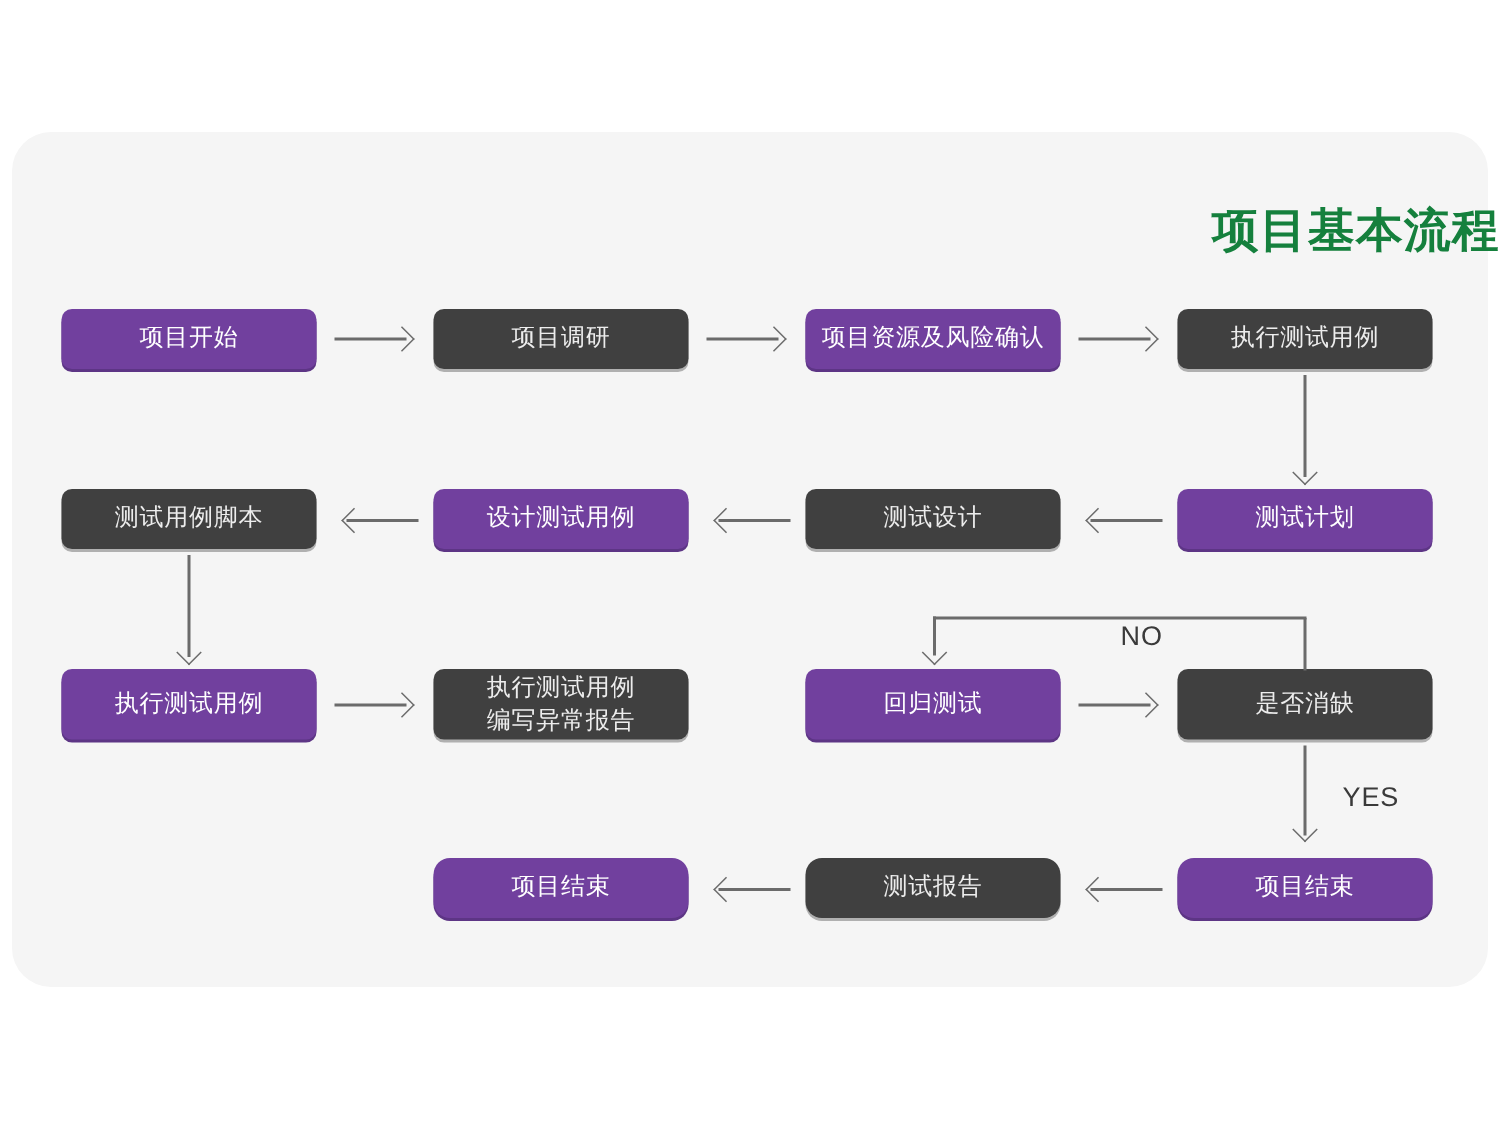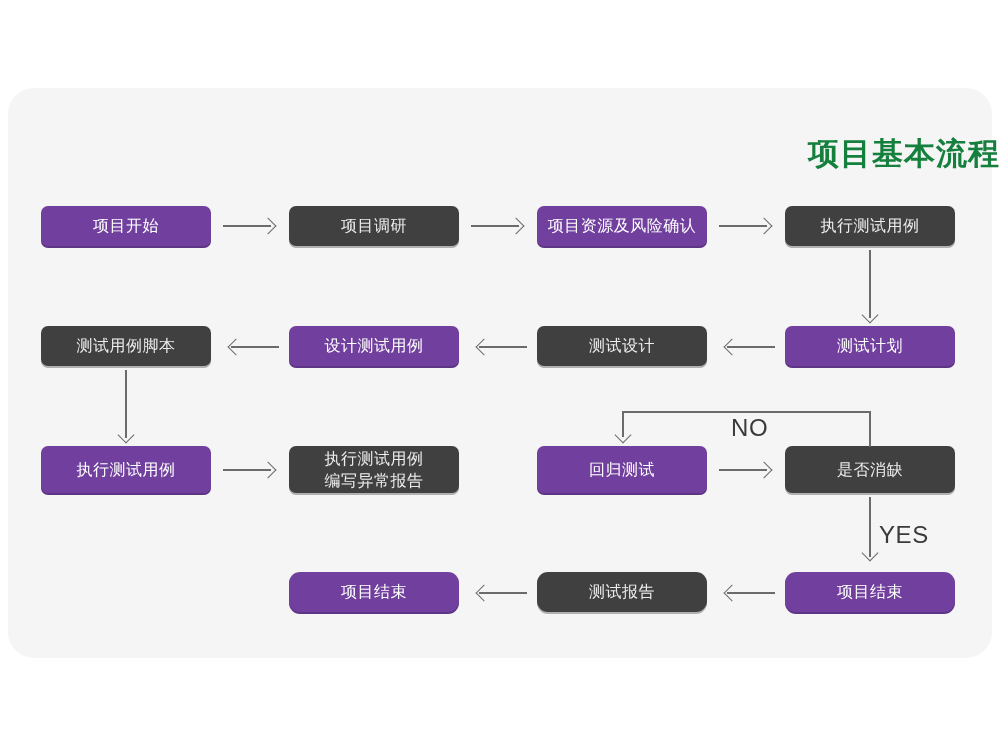--- a/index.html
+++ b/index.html
@@ -94,23 +94,24 @@
     height: 11px;
     border-top: 1.6px solid #6b6b6b;
     border-right: 1.6px solid #6b6b6b;
   }
   .ah-right { transform: rotate(45deg); }
   .ah-left  { transform: rotate(-135deg); }
   .ah-down  { transform: rotate(135deg); }
 
   .edge-label {
     position: absolute;
-    font-size: 24px;
+    font-size: 18px;
     color: #3a3a3a;
     letter-spacing: 0.6px;
+    margin-left: 16px;
   }
 </style>
 </head>
 <body>
 
 <div id="stage">
 
   <div id="card"></div>
 
   <div id="title">项目基本流程</div>

